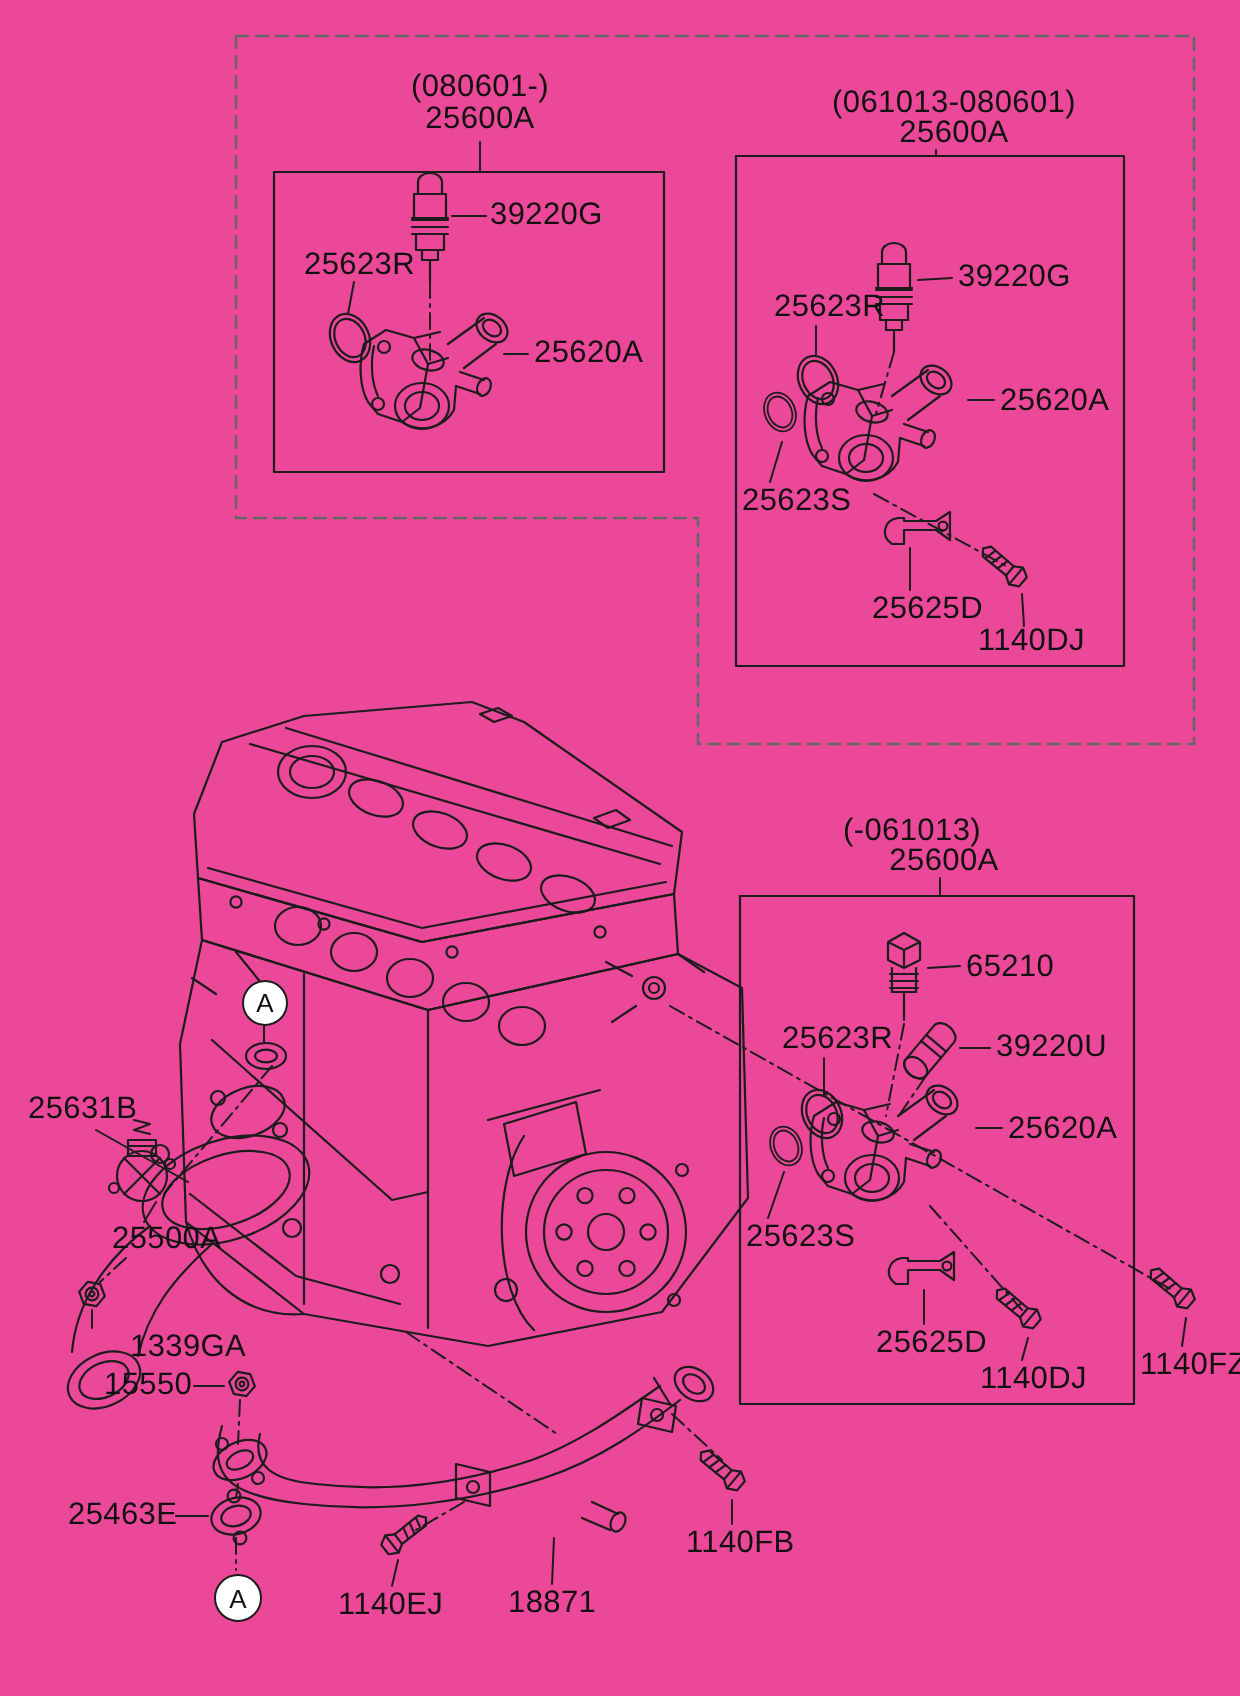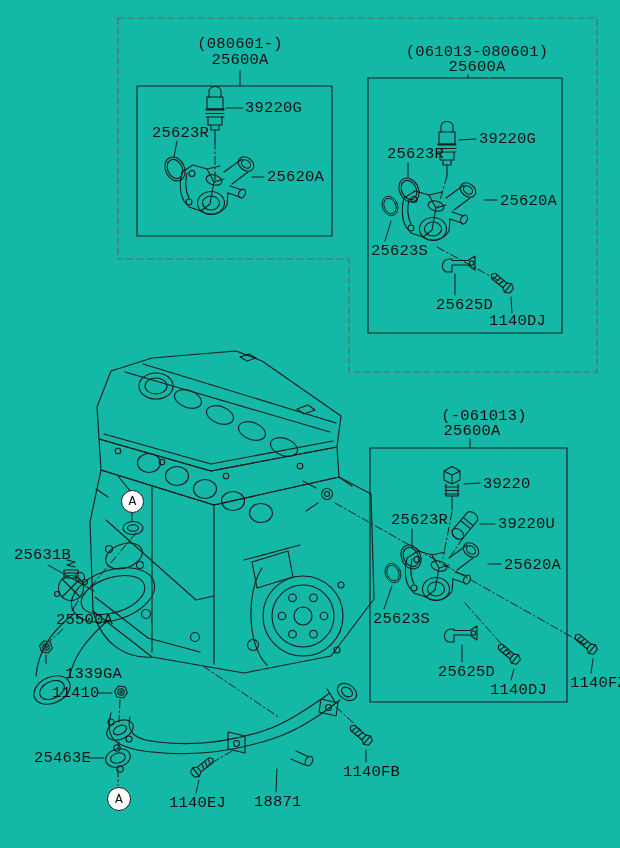--- a/index.html
+++ b/index.html
@@ -1,17 +1,17 @@
 <!DOCTYPE html>
 <html><head>
 <meta charset="utf-8">
 <style>
   html,body{margin:0;padding:0;background:#fff;}
-  .stage{position:relative;width:620px;height:848px;background:#14b8a6;overflow:hidden;
-         font-family:Liberation Mono, monospace;}
+  .stage{position:relative;width:620px;height:848px;background:#ec4899;overflow:hidden;
+         font-family:Liberation Sans, sans-serif;}
   .art{position:absolute;left:0;top:0;}
   .lbl{position:absolute;font-size:15.5px;line-height:1.05;color:#111;white-space:nowrap;
        letter-spacing:0.2px;}
   .ctr{transform:translateX(-50%);}
   .marker{position:absolute;border:1.5px solid #1c1c1c;border-radius:50%;
           display:flex;align-items:center;justify-content:center;
           font-size:13px;color:#111;background:#fff;}
 </style>
 </head>
 <body>
@@ -245,35 +245,35 @@
 
 <div class="lbl ctr" style="left:477px;top:44px;">(061013-080601)</div>
 <div class="lbl ctr" style="left:477px;top:59px;">25600A</div>
 <div class="lbl" style="left:387px;top:146px;">25623R</div>
 <div class="lbl" style="left:479px;top:131px;">39220G</div>
 <div class="lbl" style="left:500px;top:193px;">25620A</div>
 <div class="lbl" style="left:371px;top:243px;">25623S</div>
 <div class="lbl" style="left:436px;top:297px;">25625D</div>
 <div class="lbl" style="left:489px;top:313px;">1140DJ</div>
 
-<div class="lbl ctr" style="left:484px;top:408px;">(-061013)</div>
+<div class="lbl ctr" style="left:456px;top:408px;">(-061013)</div>
 <div class="lbl ctr" style="left:472px;top:423px;">25600A</div>
-<div class="lbl" style="left:483px;top:476px;">39220</div>
+<div class="lbl" style="left:483px;top:476px;">65210</div>
 <div class="lbl" style="left:391px;top:512px;">25623R</div>
 <div class="lbl" style="left:498px;top:516px;">39220U</div>
 <div class="lbl" style="left:504px;top:557px;">25620A</div>
 <div class="lbl" style="left:373px;top:611px;">25623S</div>
 <div class="lbl" style="left:438px;top:664px;">25625D</div>
 <div class="lbl" style="left:490px;top:682px;">1140DJ</div>
 <div class="lbl" style="left:570px;top:675px;">1140FZ</div>
 
 <div class="lbl" style="left:14px;top:547px;text-align:right;">25631B</div>
 <div class="lbl" style="left:56px;top:612px;">25500A</div>
 <div class="lbl" style="left:21px;top:666px;margin-left:44px;">1339GA</div>
-<div class="lbl" style="left:52px;top:685px;">11410</div>
+<div class="lbl" style="left:52px;top:685px;">15550</div>
 <div class="lbl" style="left:34px;top:750px;">25463E</div>
 <div class="lbl" style="left:169px;top:795px;">1140EJ</div>
 <div class="lbl" style="left:254px;top:794px;">18871</div>
 <div class="lbl" style="left:343px;top:764px;">1140FB</div>
 
 <div class="marker" style="left:121px;top:490px;width:21px;height:21px;">A</div>
 <div class="marker" style="left:107px;top:787px;width:22px;height:22px;">A</div>
 
 </div>
 

